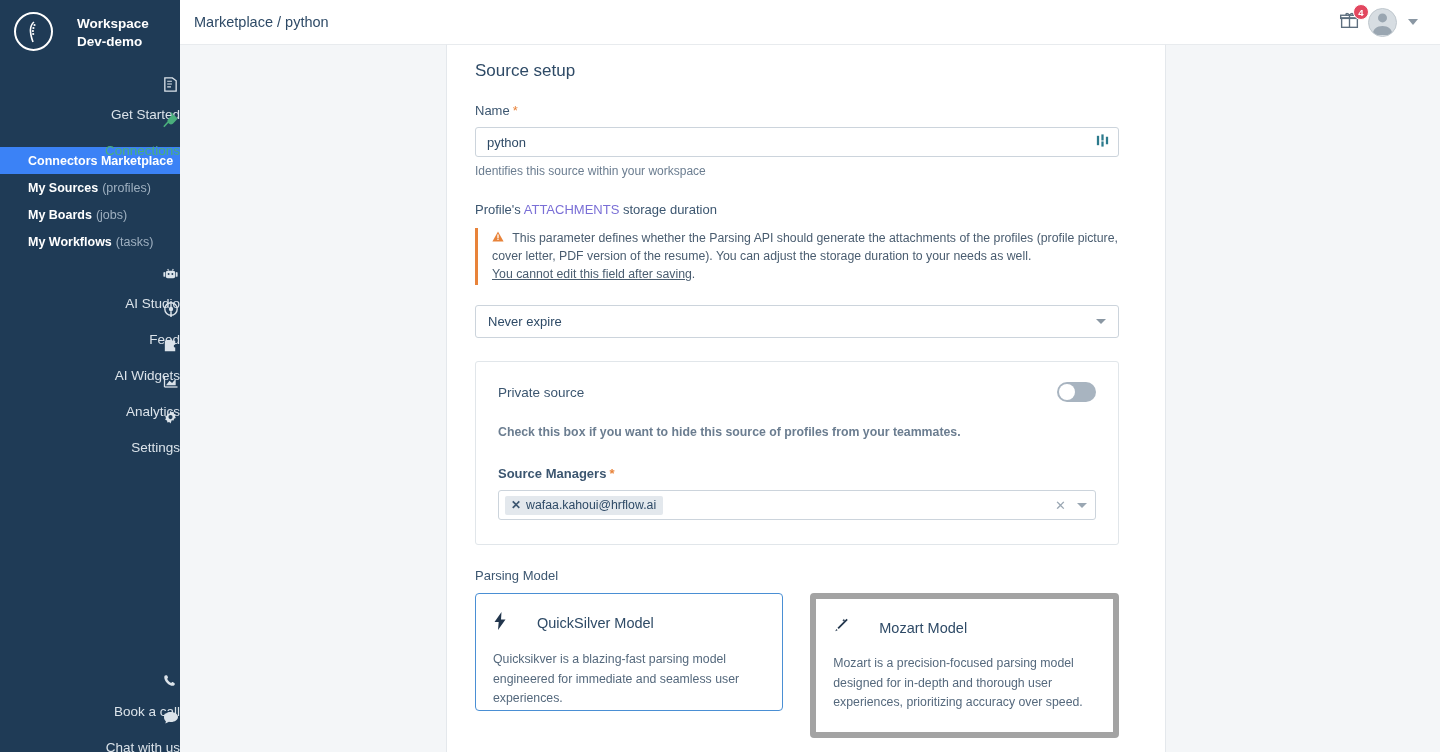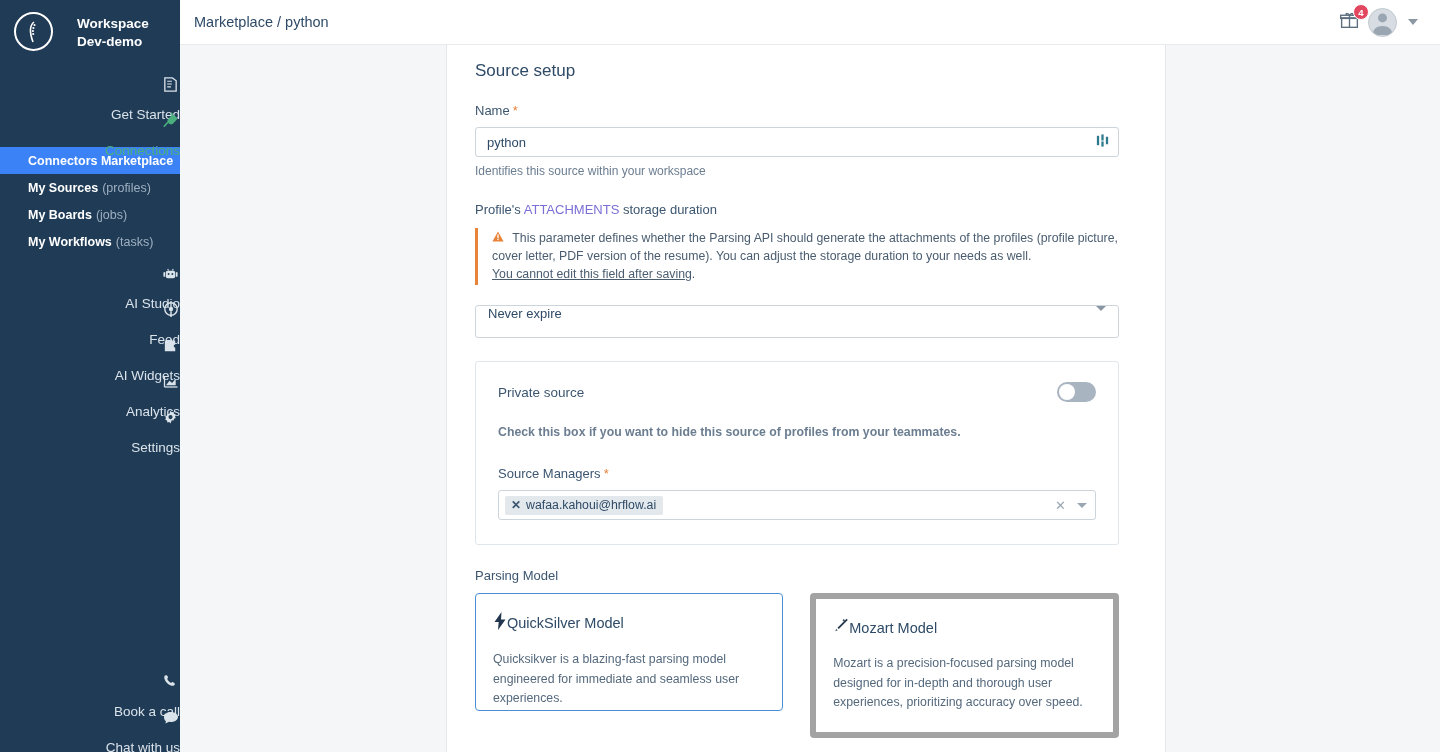--- a/index.html
+++ b/index.html
@@ -105,41 +105,41 @@
 
   .warn-box {
     border-left: 3px solid #e8833a; padding: 2px 0 2px 14px;
     font-size: 12.3px; color: #4a5d70; line-height: 1.45; max-width: 665px;
   }
   .warn-box .tri { color: #e8833a; font-size: 12px; margin-right: 5px; }
   .warn-box a { color: #4a5d70; text-decoration: underline; }
 
   .select-box {
     margin-top: 20px; height: 33px; border: 1px solid #ccd4dc; border-radius: 3px;
-    display: flex; align-items: flex-start; justify-content: space-between;
+    display: flex; align-items: center; justify-content: space-between;
     padding: 0 12px 0 12px; font-size: 13px; color: #2e4a66; cursor: pointer; background:#fff;
   }
   .sel-caret { width:0;height:0;border-left:5px solid transparent;border-right:5px solid transparent;border-top:5px solid #8a97a3; }
 
   .panel {
     margin-top: 23px; border: 1px solid #e1e6ea; border-radius: 3px;
     padding: 20px 22px 24px 22px; background: #fff;
   }
   .panel-row { display: flex; align-items: center; justify-content: space-between; }
   .panel-title { font-size: 13.5px; color: #3c5670; }
   .toggle {
     width: 39px; height: 20px; border-radius: 10px; background: #a8b4c0;
     position: relative; cursor: pointer; flex: 0 0 39px;
   }
   .toggle .knob {
     position: absolute; left: 2px; top: 2px; width: 16px; height: 16px;
     border-radius: 50%; background: #fff;
   }
   .panel-help { font-size: 12.3px; color: #6b7d90; margin-top: 23px; font-weight: bold; }
-  .panel-sub-label { font-size: 13px; color: #3c5670; margin: 27px 0 9px 0; }
+  .panel-sub-label { font-size: 13px; color: #3c5670; margin: 27px 0 9px 0; font-weight: bold; }
 
   .tag-input {
     height: 30px; border: 1px solid #ccd4dc; border-radius: 3px; background: #fff;
     display: flex; align-items: center; padding: 0 8px 0 6px; gap: 6px;
   }
   .chip {
     background: #e3e8ed; color: #2e4a66; font-size: 12.3px;
     padding: 2px 7px 3px 6px; border-radius: 2px;
     display: flex; align-items: center; gap: 5px; cursor: pointer;
   }
@@ -148,21 +148,21 @@
   .tag-clear { color: #9aa7b3; font-size: 13px; cursor: pointer; padding: 0 5px; }
   .tag-caret { width:0;height:0;border-left:5px solid transparent;border-right:5px solid transparent;border-top:5px solid #9aa7b3; cursor:pointer;}
 
   .pm-label { font-size: 13px; color: #3c5670; margin: 23px 0 10px 0; }
   .cards { display: flex; gap: 27px; }
   .card {
     width: 322px; border: 6px solid #a3a3a3; border-radius: 4px;
     padding: 18px 18px 20px 17px; background: #fff; cursor: pointer;
   }
   .card.selected { border: 1.5px solid #4a8fd4; height: 118px; }
-  .card-head { display: flex; align-items: center; gap: 0; }
+  .card-head { display: flex; align-items: center; gap: 30px; }
   .card-title { font-size: 14.5px; color: #2e4a66; }
   .card-desc { font-size: 12.3px; color: #55697d; line-height: 1.55; margin-top: 16px; }
 
   .btn-primary {
     margin-top: 26px; background: #4cb569; border: none; border-radius: 3px;
     color: #fff; font-size: 12.5px; font-weight: bold;
     padding: 9px 15px; cursor: pointer; font-family: "Liberation Sans", sans-serif;
   }
 </style>
 </head>

